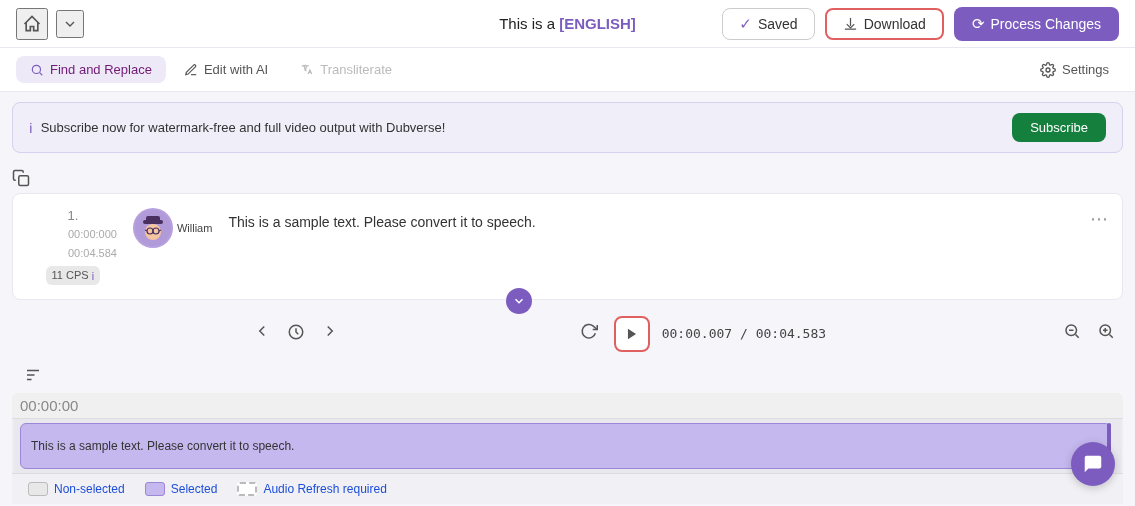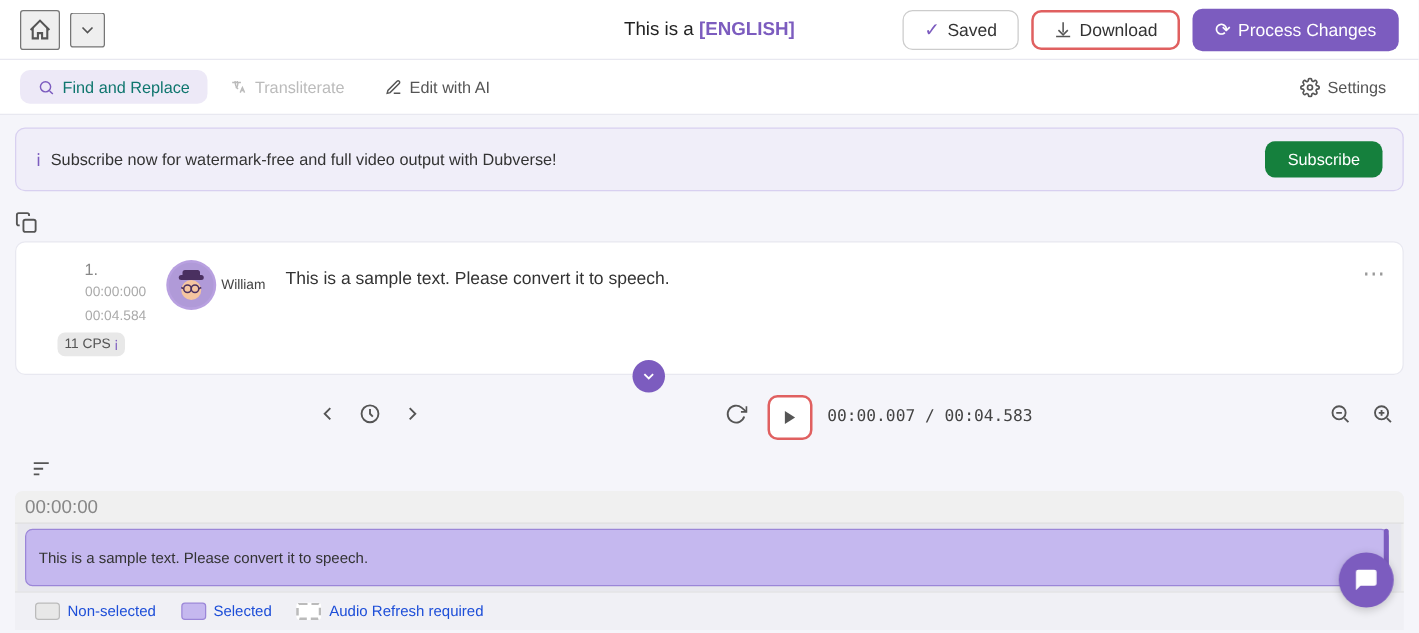--- a/index.html
+++ b/index.html
@@ -124,21 +124,21 @@
       border: none;
       border-radius: 8px;
       padding: 6px 14px;
       cursor: pointer;
       font-size: 13px;
       color: #555;
       background: transparent;
     }
     .toolbar-btn.active {
       background: #ede9f7;
-      color: #0f766e;
+      color: #701a75;
       font-weight: 500;
     }
     .toolbar-btn.disabled {
       color: #bbb;
       cursor: not-allowed;
     }
     .toolbar-right {
       display: flex;
       align-items: center;
       gap: 6px;
@@ -513,33 +513,33 @@
 
 <div class="toolbar">
   <div class="toolbar-left">
     <button class="toolbar-btn active">
       <svg width="14" height="14" viewBox="0 0 24 24" fill="none" stroke="#7c5cbf" stroke-width="2">
         <circle cx="11" cy="11" r="7"></circle>
           <path d="M21 21l-4.35-4.35"></path>
       </svg>
       <span>Find and Replace</span>
     </button>
+    <button class="toolbar-btn">
+      <svg width="14" height="14" viewBox="0 0 24 24" fill="none" stroke="#555" stroke-width="2">
+        <path d="M12 20h9"></path>
+          <path d="M16.5 3.5a2.121 2.121 0 013 3L7 19l-4 1 1-4L16.5 3.5z"></path>
+      </svg>
+      <span>Edit with AI</span>
+    </button>
     <button class="toolbar-btn disabled">
       <svg width="14" height="14" viewBox="0 0 24 24" fill="none" stroke="#bbb" stroke-width="2">
         <path d="M3 5h12M7 3v2M10 3v2M7 5c0 4 2 7 4 9M11 5c0 4 -1 6 -3 8"></path>
         <path d="M14 19l3-7 3 7M15.5 16h3"></path>
       </svg>
       <span>Transliterate</span>
-    </button>
-    <button class="toolbar-btn">
-      <svg width="14" height="14" viewBox="0 0 24 24" fill="none" stroke="#555" stroke-width="2">
-        <path d="M12 20h9"></path>
-          <path d="M16.5 3.5a2.121 2.121 0 013 3L7 19l-4 1 1-4L16.5 3.5z"></path>
-      </svg>
-      <span>Edit with AI</span>
     </button>
   </div>
   <div class="toolbar-right">
     <button class="settings-btn">
       <svg width="16" height="16" viewBox="0 0 24 24" fill="none" stroke="#555" stroke-width="2">
         <circle cx="12" cy="12" r="3"></circle>
         <path d="M19.4 15a1.65 1.65 0 00.33 1.82l.06.06a2 2 0 010 2.83 2 2 0 01-2.83 0l-.06-.06a1.65 1.65 0 00-1.82-.33 1.65 1.65 0 00-1 1.51V21a2 2 0 01-4 0v-.09A1.65 1.65 0 009 19.4a1.65 1.65 0 00-1.82.33l-.06.06a2 2 0 01-2.83-2.83l.06-.06A1.65 1.65 0 004.68 15a1.65 1.65 0 00-1.51-1H3a2 2 0 010-4h.09A1.65 1.65 0 004.6 9a1.65 1.65 0 00-.33-1.82l-.06-.06a2 2 0 012.83-2.83l.06.06A1.65 1.65 0 009 4.68a1.65 1.65 0 001-1.51V3a2 2 0 014 0v.09a1.65 1.65 0 001 1.51 1.65 1.65 0 001.82-.33l.06-.06a2 2 0 012.83 2.83l-.06.06A1.65 1.65 0 0019.4 9a1.65 1.65 0 001.51 1H21a2 2 0 010 4h-.09a1.65 1.65 0 00-1.51 1z"></path>
       </svg>
       <span>Settings</span>
     </button>

